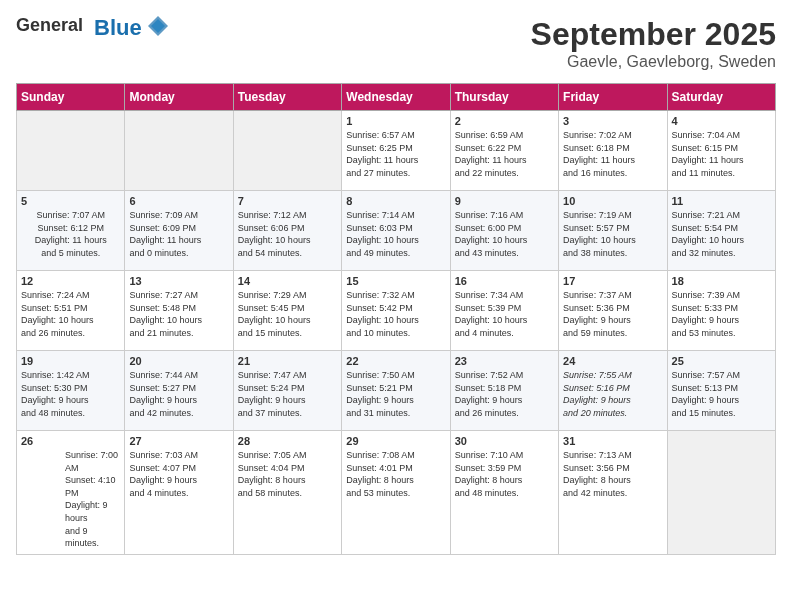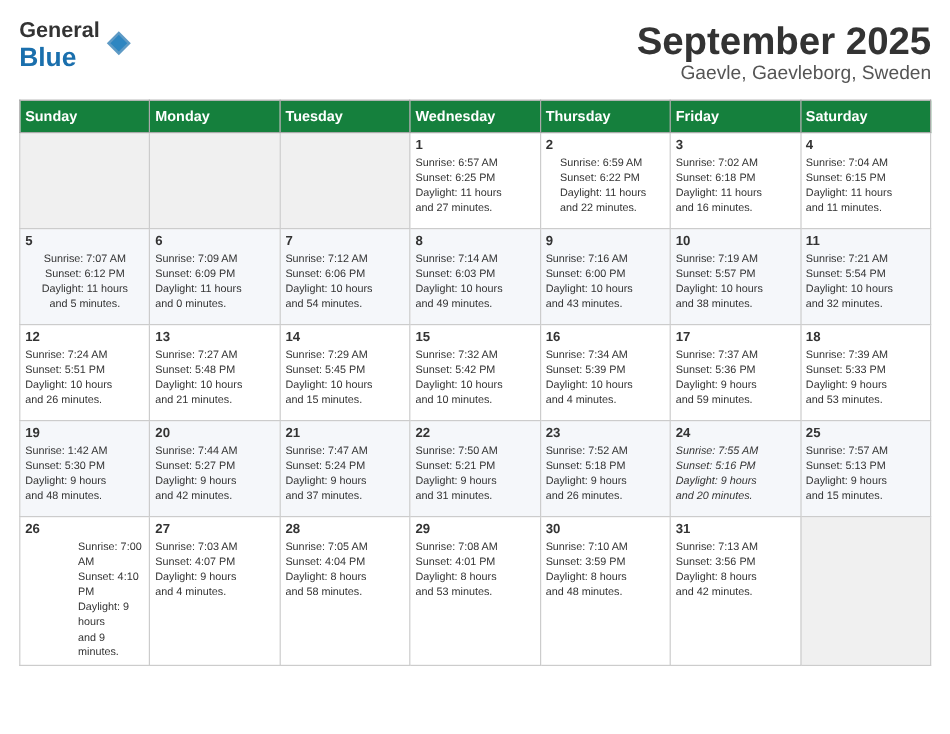--- a/index.html
+++ b/index.html
@@ -20,22 +20,23 @@
       justify-content: space-between;
       align-items: flex-start;
       margin-bottom: 12px;
     }
     .logo {
       display: flex;
       align-items: center;
     }
     .logo-text {
       display: flex;
-      flex-direction: column;
+      flex-direction: row;
       line-height: 1.1;
+      gap: 11px;
     }
     .logo-general {
       font-size: 18px;
       font-weight: bold;
       color: #333;
     }
     .logo-blue {
       font-size: 22px;
       font-weight: bold;
       color: #1a6fad;
@@ -57,21 +58,21 @@
     .subtitle {
       font-size: 16px;
       color: #555;
     }
     table {
       width: 100%;
       border-collapse: collapse;
       table-layout: fixed;
     }
     thead tr {
-      background: #15803d;
+      background: #be185d;
       color: #fff;
     }
     thead th {
       padding: 6px 4px;
       font-size: 12px;
       font-weight: bold;
       text-align: left;
       border: 1px solid #aaa;
     }
     tbody tr {
@@ -146,21 +147,21 @@
           <td class="empty-cell"></td>
           <td>
             <span class="day-number">1</span>
             <div class="day-info" style="white-space: pre-line;">Sunrise: 6:57 AM
 Sunset: 6:25 PM
 Daylight: 11 hours
 and 27 minutes.</div>
           </td>
           <td>
             <span class="day-number">2</span>
-            <div class="day-info" style="white-space: pre-line; margin-left: 12px;">Sunrise: 6:59 AM
+            <div class="day-info" style="white-space: pre-line;">Sunrise: 6:59 AM
 Sunset: 6:22 PM
 Daylight: 11 hours
 and 22 minutes.</div>
           </td>
           <td>
             <span class="day-number">3</span>
             <div class="day-info" style="white-space: pre-line;">Sunrise: 7:02 AM
 Sunset: 6:18 PM
 Daylight: 11 hours
 and 16 minutes.</div>

